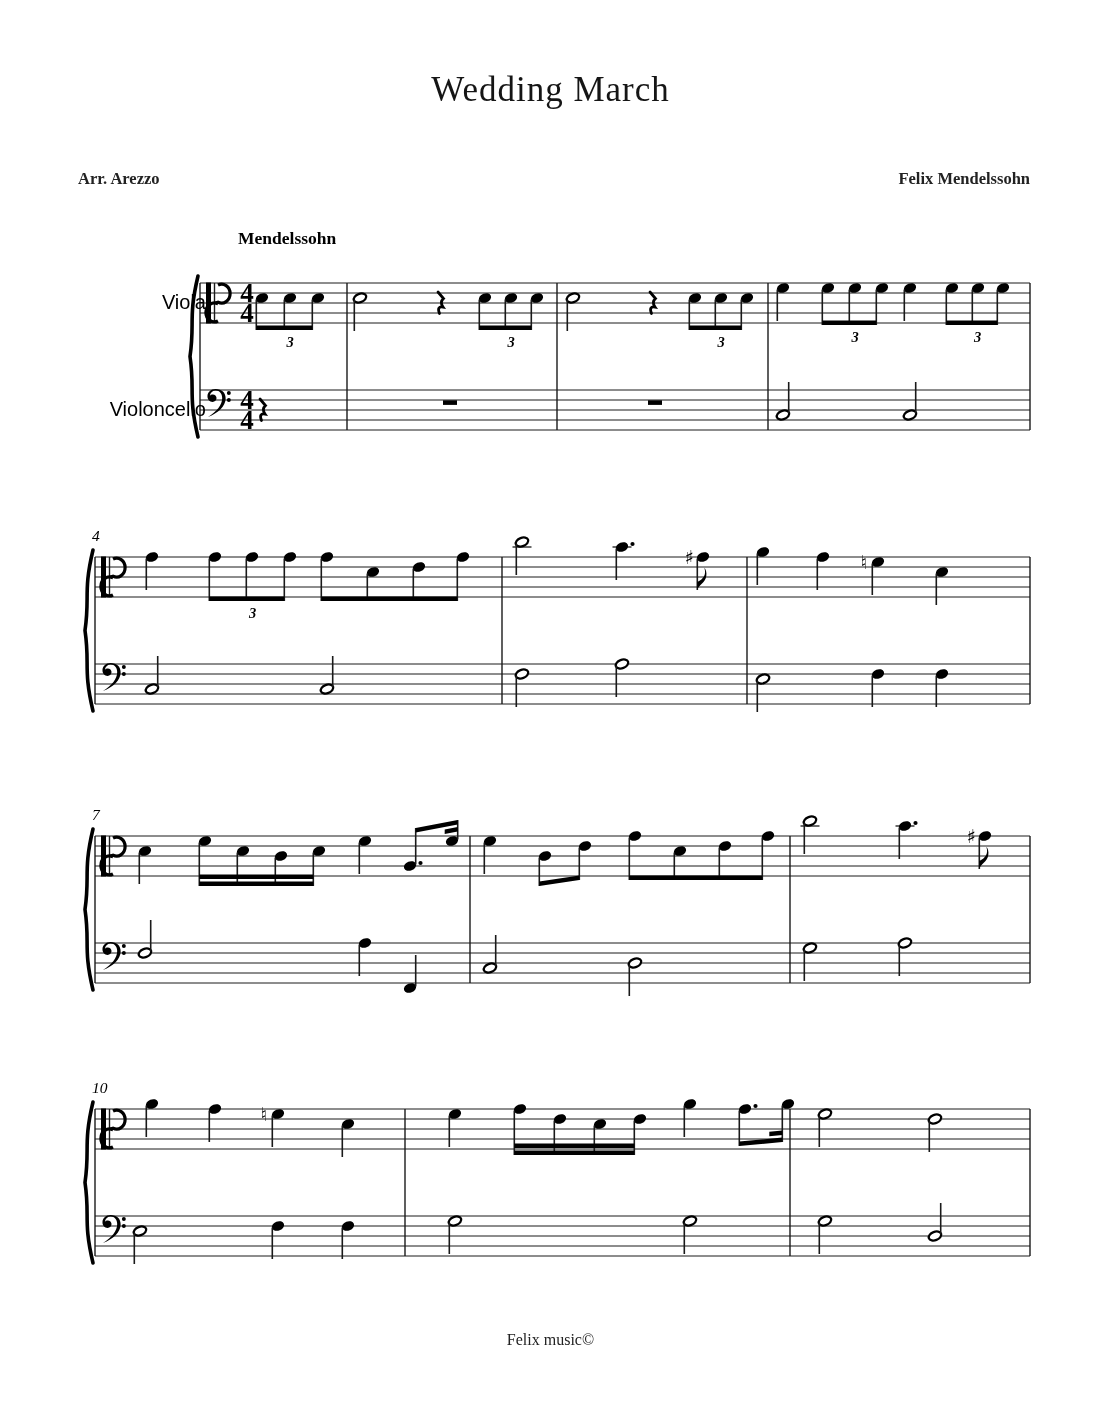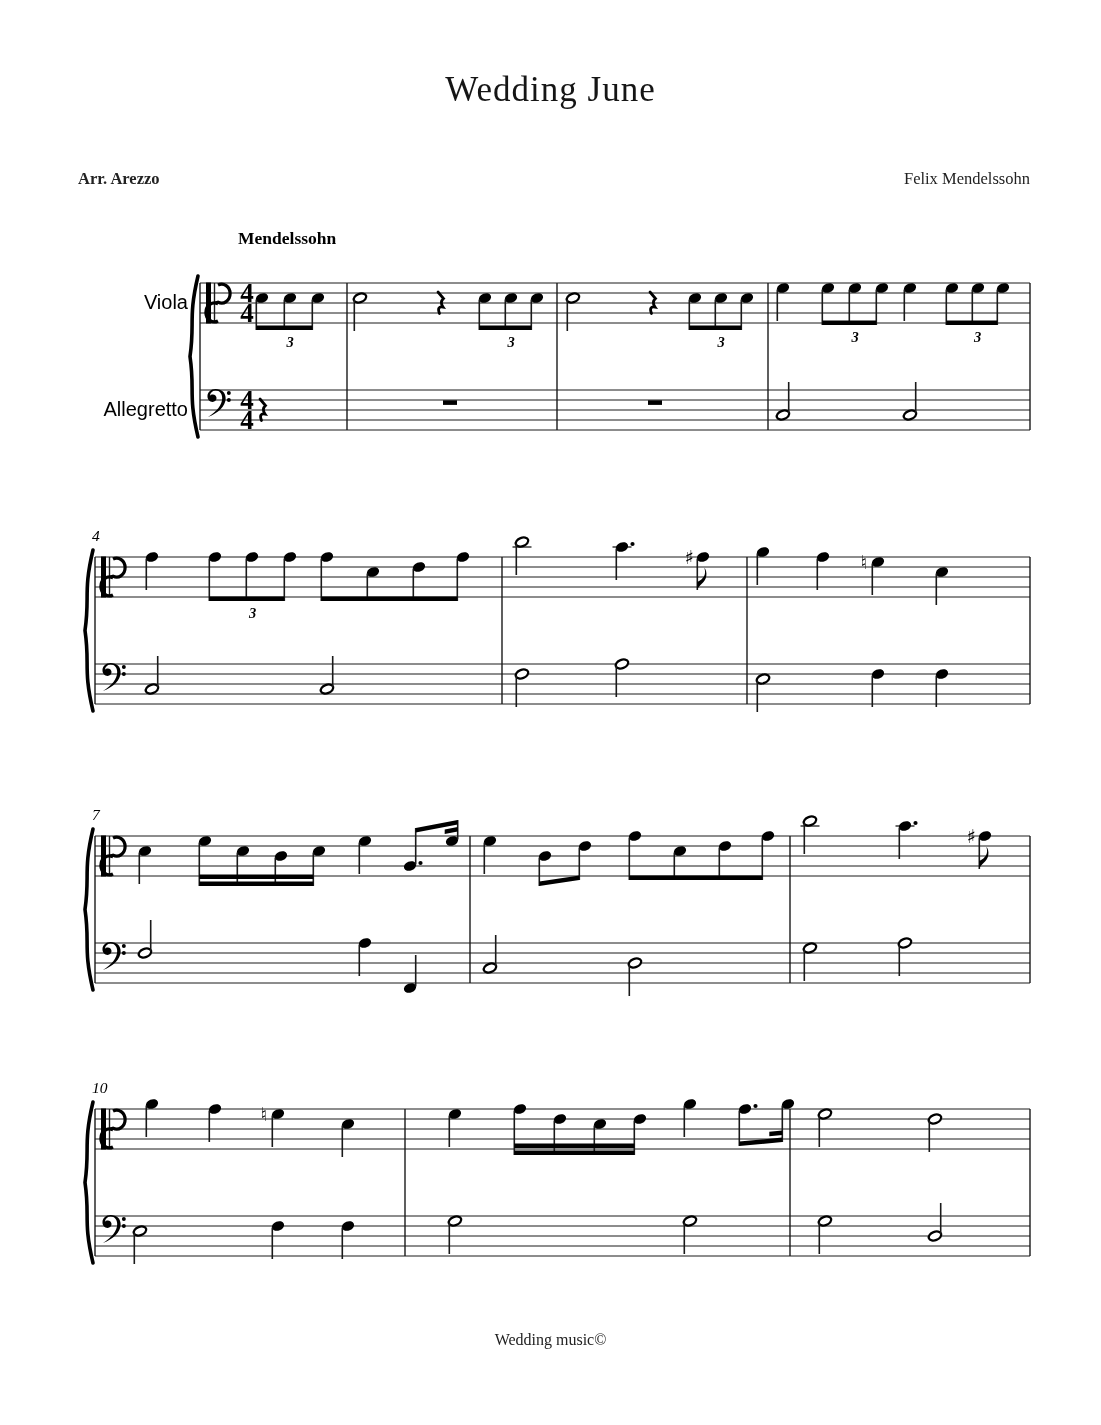--- a/index.html
+++ b/index.html
@@ -2,24 +2,24 @@
 <html><head>
 <meta charset="utf-8">
 <style>
   html,body{margin:0;padding:0;background:#888;}
   .page{position:relative;width:1101px;height:1425px;background:#ffffff;margin:0 auto;
         font-family:"Liberation Serif",serif;color:#111;overflow:hidden;}
   #score{position:absolute;left:0;top:0;}
   .title{position:absolute;left:0;right:0;top:70px;text-align:center;
          font-size:35px;letter-spacing:1px;color:#151515;}
   .arranger{position:absolute;left:78px;top:169px;font-size:16.5px;color:#222;font-weight:bold;}
-  .composer{position:absolute;right:71px;top:169px;font-size:16.5px;color:#222;}
+  .composer{position:absolute;right:71px;top:169px;font-size:16.5px;color:#222;font-weight:bold;}
   .tempo{position:absolute;left:238px;top:228px;font-size:17.5px;font-weight:bold;color:#000;}
   .label{position:absolute;left:0;width:188px;text-align:right;
-         font-family:"Liberation Sans",sans-serif;font-size:20px;color:#000;}
+         font-family:"Liberation Sans",sans-serif;font-size:20px;color:#000;padding-left:18px;}
   .label.viola{top:291px;}
   .label.cello{top:398px;}
   .footer{position:absolute;left:0;right:0;top:1331px;text-align:center;font-size:16px;color:#222;}
 </style>
 </head>
 <body>
 
 <div class="page">
   <svg id="score" width="1101" height="1425" viewBox="0 0 1101 1425">
       <line x1="200" y1="283" x2="1030" y2="283" stroke="#1a1a1a" stroke-width="1"></line>
@@ -348,20 +348,20 @@
       <line x1="342.3" y1="1227.5" x2="342.3" y2="1259" stroke="#1a1a1a" stroke-width="1.6"></line>
       <ellipse cx="455" cy="1221" rx="6.5" ry="4.2" transform="rotate(-21 455 1221)" fill="#fff" stroke="#000" stroke-width="2.3"></ellipse>
       <line x1="449.3" y1="1222.5" x2="449.3" y2="1254" stroke="#1a1a1a" stroke-width="1.6"></line>
       <ellipse cx="690" cy="1221" rx="6.5" ry="4.2" transform="rotate(-21 690 1221)" fill="#fff" stroke="#000" stroke-width="2.3"></ellipse>
       <line x1="684.3" y1="1222.5" x2="684.3" y2="1254" stroke="#1a1a1a" stroke-width="1.6"></line>
       <ellipse cx="825" cy="1221" rx="6.5" ry="4.2" transform="rotate(-21 825 1221)" fill="#fff" stroke="#000" stroke-width="2.3"></ellipse>
       <line x1="819.3" y1="1222.5" x2="819.3" y2="1254" stroke="#1a1a1a" stroke-width="1.6"></line>
       <ellipse cx="935" cy="1236" rx="6.5" ry="4.2" transform="rotate(-21 935 1236)" fill="#fff" stroke="#000" stroke-width="2.3"></ellipse>
       <line x1="940.7" y1="1234.5" x2="940.7" y2="1203" stroke="#1a1a1a" stroke-width="1.6"></line>
     </svg>
-  <div class="title">Wedding June</div>
+  <div class="title">Wedding March</div>
   <div class="arranger">Arr. Arezzo</div>
   <div class="composer">Felix Mendelssohn</div>
   <div class="tempo">Mendelssohn</div>
   <div class="label viola">Viola</div>
-  <div class="label cello">Allegretto</div>
-  <div class="footer">Wedding music©</div>
+  <div class="label cello">Violoncello</div>
+  <div class="footer">Felix music©</div>
 </div>
 
 </body></html>

